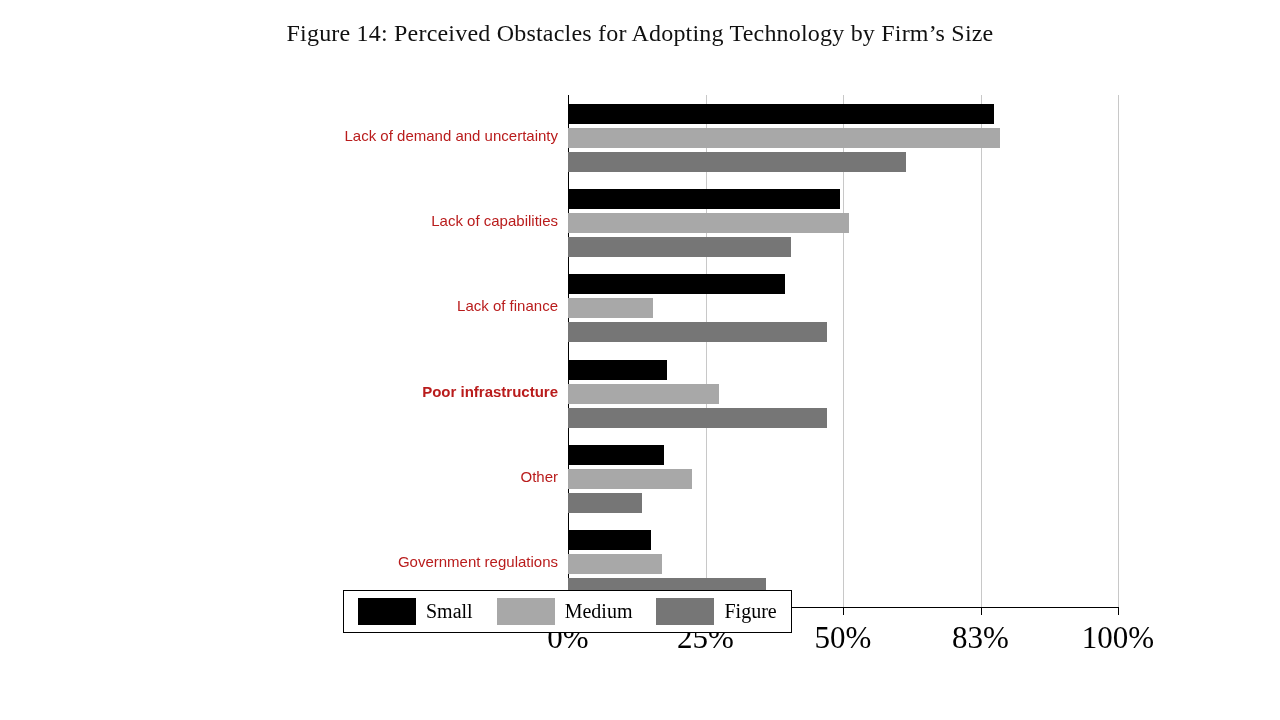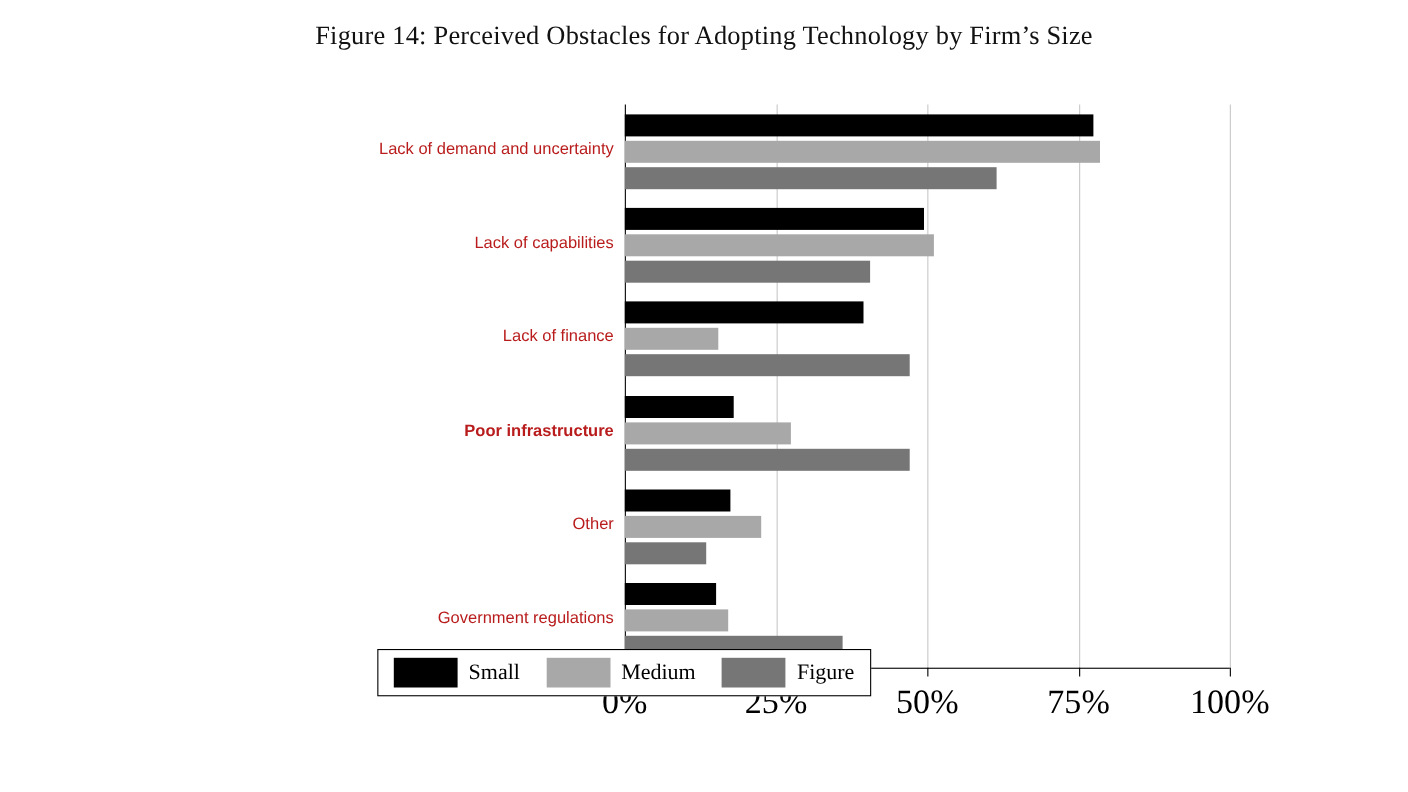--- a/index.html
+++ b/index.html
@@ -230,21 +230,21 @@
 
     <div id="x-axis-baseline"></div>
 
   <div class="tick-mark" style="left: 340px;"></div>
       <div class="tick-label" style="left: 340px;">0%</div>
       <div class="tick-mark" style="left: 477.5px;"></div>
       <div class="tick-label" style="left: 477.5px;">25%</div>
       <div class="tick-mark" style="left: 615px;"></div>
       <div class="tick-label" style="left: 615px;">50%</div>
       <div class="tick-mark" style="left: 752.5px;"></div>
-      <div class="tick-label" style="left: 752.5px;">75%</div>
+      <div class="tick-label" style="left: 752.5px;">83%</div>
       <div class="tick-mark" style="left: 890px;"></div>
       <div class="tick-label" style="left: 890px;">100%</div>
     </div>
 
   <div id="legend">
       <div class="legend-entry">
         <span class="legend-swatch" style="background: rgb(0, 0, 0);"></span>
         <span class="legend-text">Small</span>
       </div>
       <div class="legend-entry">

